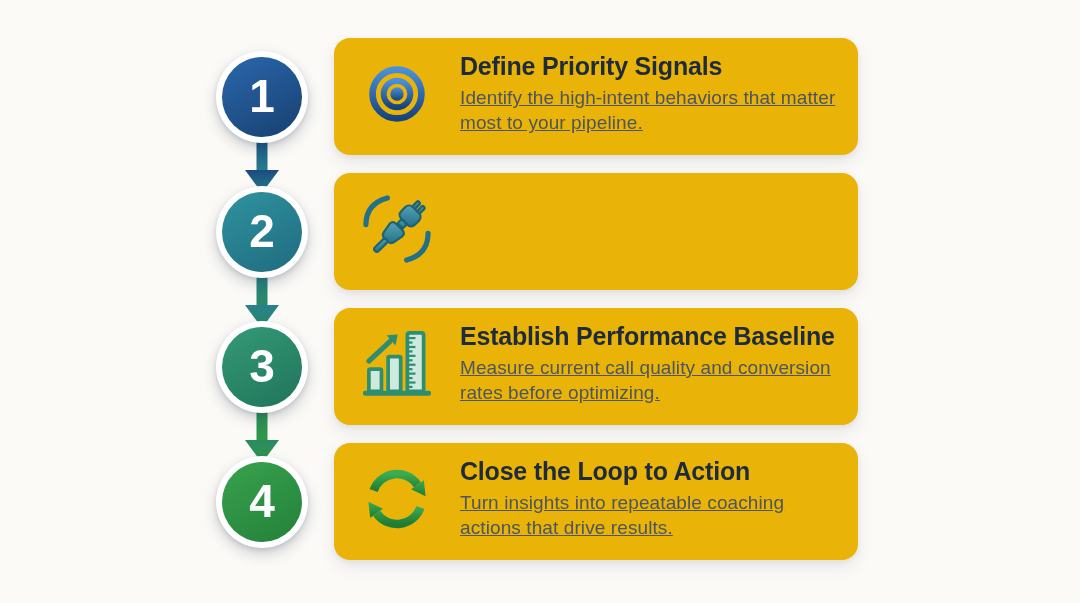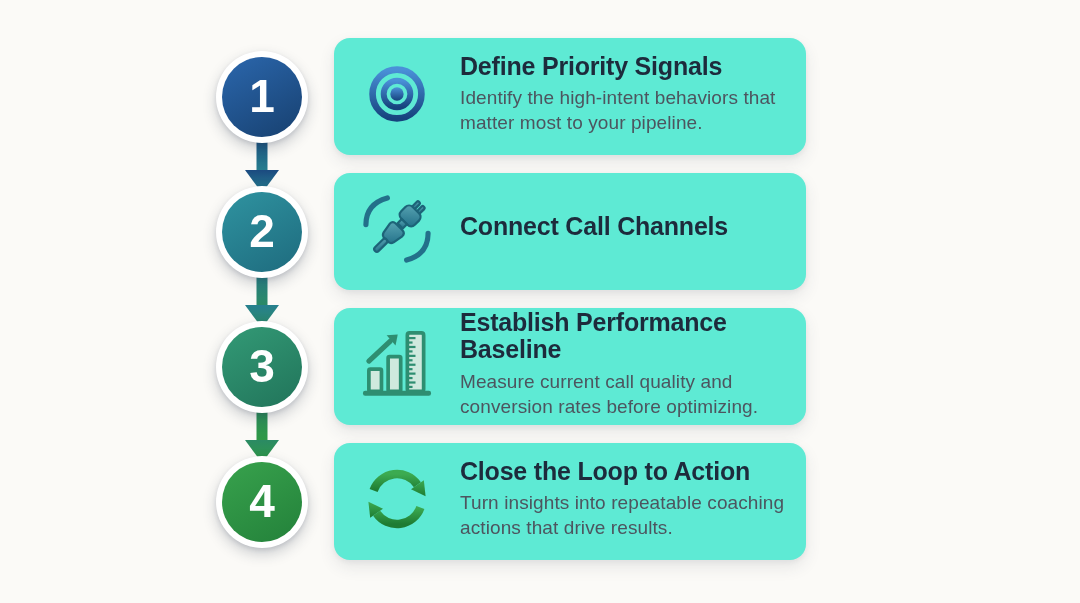--- a/index.html
+++ b/index.html
@@ -23,35 +23,35 @@
     display:flex; align-items:center; justify-content:center;
   }
   .badge-inner span {
     color:#ffffff; font-size:46px; font-weight:700; line-height:1;
     transform:translateY(-1px);
   }
   
   .flow-arrow { position:absolute; left:242px; width:40px; height:62px; z-index:1; }
   
   .card {
-    position:absolute; left:334px; width:472px; height:117px;
-    background:#5eead4; border-radius:16px;
+    position:absolute; left:334px; width:524px; height:117px;
+    background:#eab308; border-radius:16px;
     box-shadow:0 7px 16px rgba(45,55,75,.10), 0 2px 5px rgba(45,55,75,.06);
     display:flex; align-items:center;
     padding:0 20px 5px 26px; z-index:2;
   }
   .icon-box { width:74px; height:74px; flex:0 0 74px; margin-right:26px; }
   .icon-box svg { width:100%; height:100%; display:block; }
   .card-text { flex:1; min-width:0; }
   .card-title {
     font-size:25px; font-weight:700; color:#1d2b3c;
     letter-spacing:-0.2px; margin-bottom:5px; line-height:1.1;
   }
   .card-desc {
-    font-size:19px; color:#4d555f; line-height:1.32; letter-spacing:0.1px;
+    font-size:19px; color:#4d555f; line-height:1.32; letter-spacing:0.1px;text-decoration:underline;
   }
 </style>
 </head>
 <body>
 
 <div class="canvas">
 
   <svg class="flow-arrow" style="top:132px" viewBox="0 0 40 62">
     <defs>
         <linearGradient id="arrow-grad-0" x1="0" y1="0" x2="0" y2="1">
@@ -147,21 +147,20 @@
             <rect x="52" y="3" width="5" height="12" rx="2"></rect>
             <rect x="37" y="14" width="26" height="22" rx="7"></rect>
             <rect x="45" y="36" width="10" height="8"></rect>
             <path d="M 38 52 Q 38 46 44 46 L 56 46 Q 62 46 62 52 L 59.5 66 Q 58 71 52.5 71 L 47.5 71 Q 42 71 40.5 66 Z"></path>
             <rect x="46.5" y="70" width="7" height="22" rx="3.5"></rect>
           </g>
         </g>
       </svg>
     </div>
     <div class="card-text">
-      <div class="card-title">Connect Call Channels</div>
     </div>
   </div>
 
   <div class="card" style="top:308px">
     <div class="icon-box">
       <svg viewBox="0 0 100 100">
         <g stroke="#2e8e71" stroke-width="5" fill="#cfe9de" stroke-linejoin="round">
           <rect x="12" y="57" width="17" height="30" rx="2"></rect>
           <rect x="38" y="40" width="17" height="47" rx="2"></rect>
           <rect x="64" y="8" width="22" height="79" rx="3"></rect>

